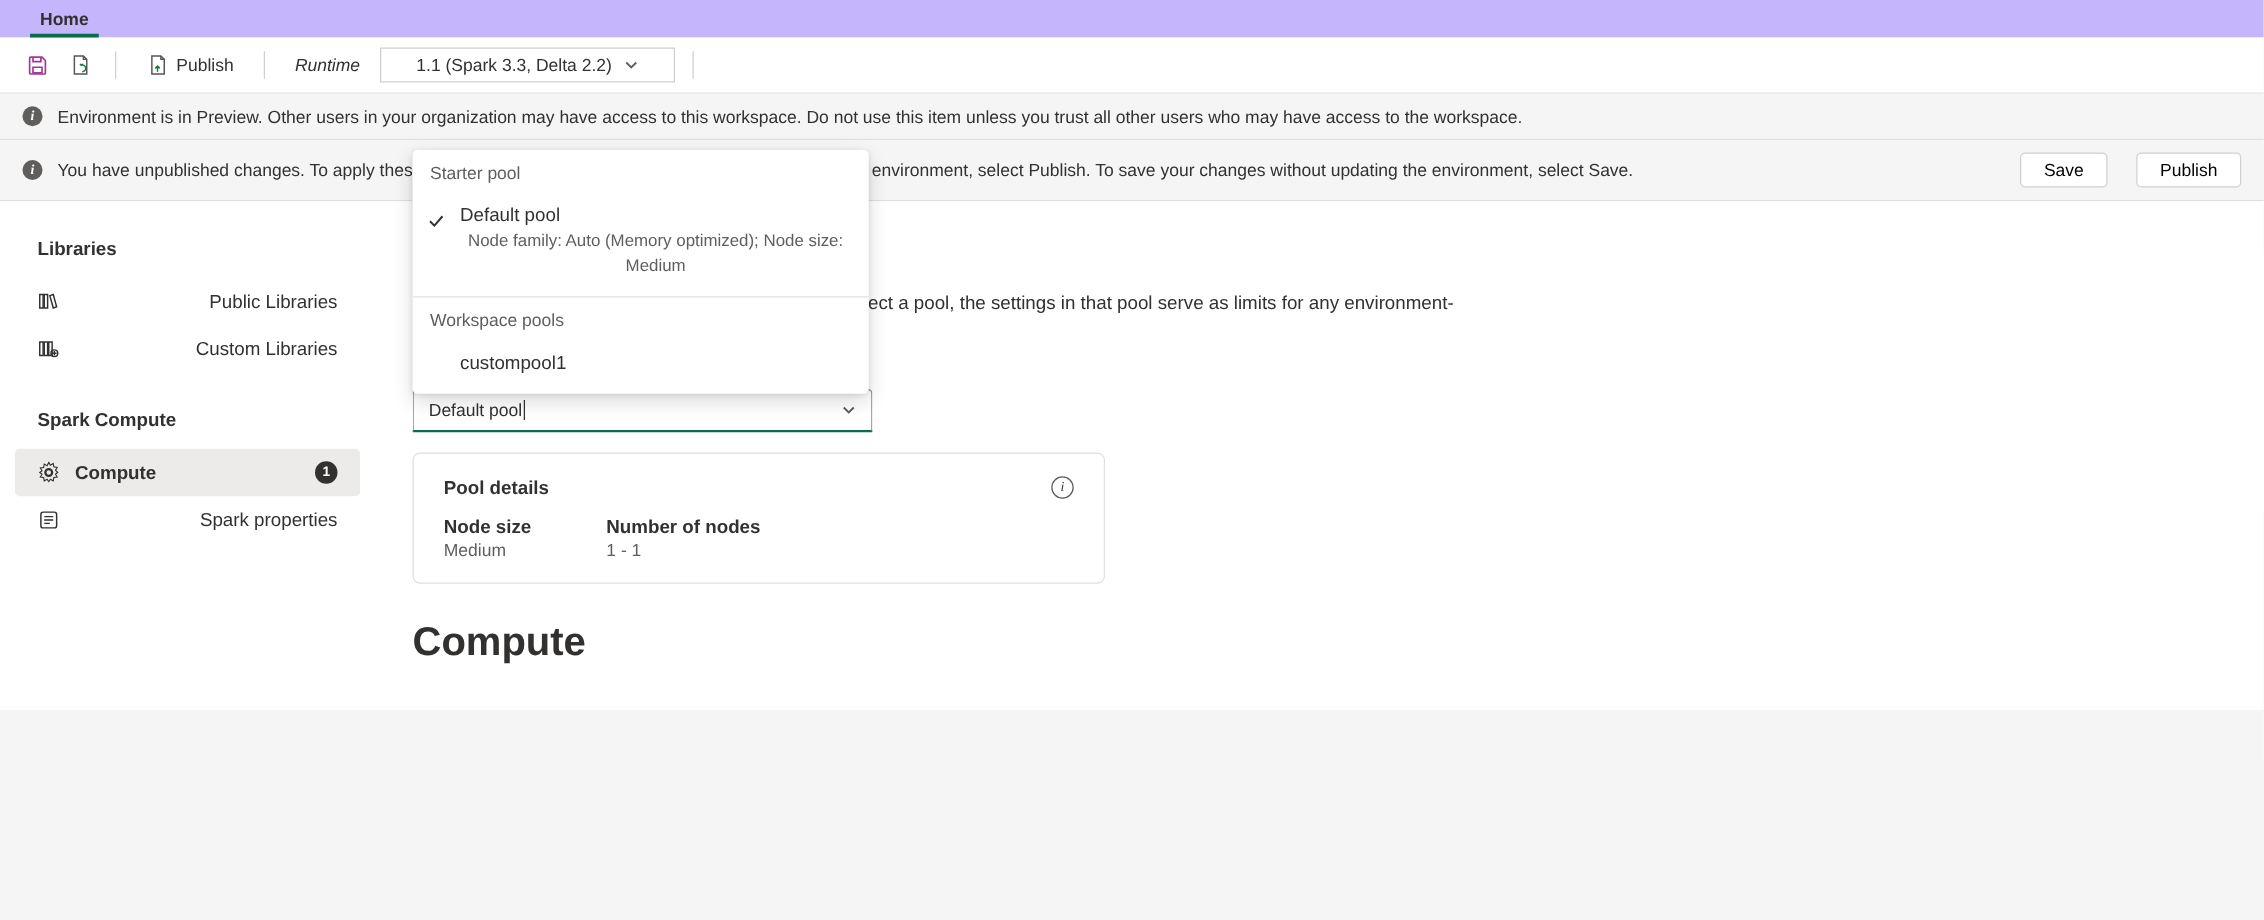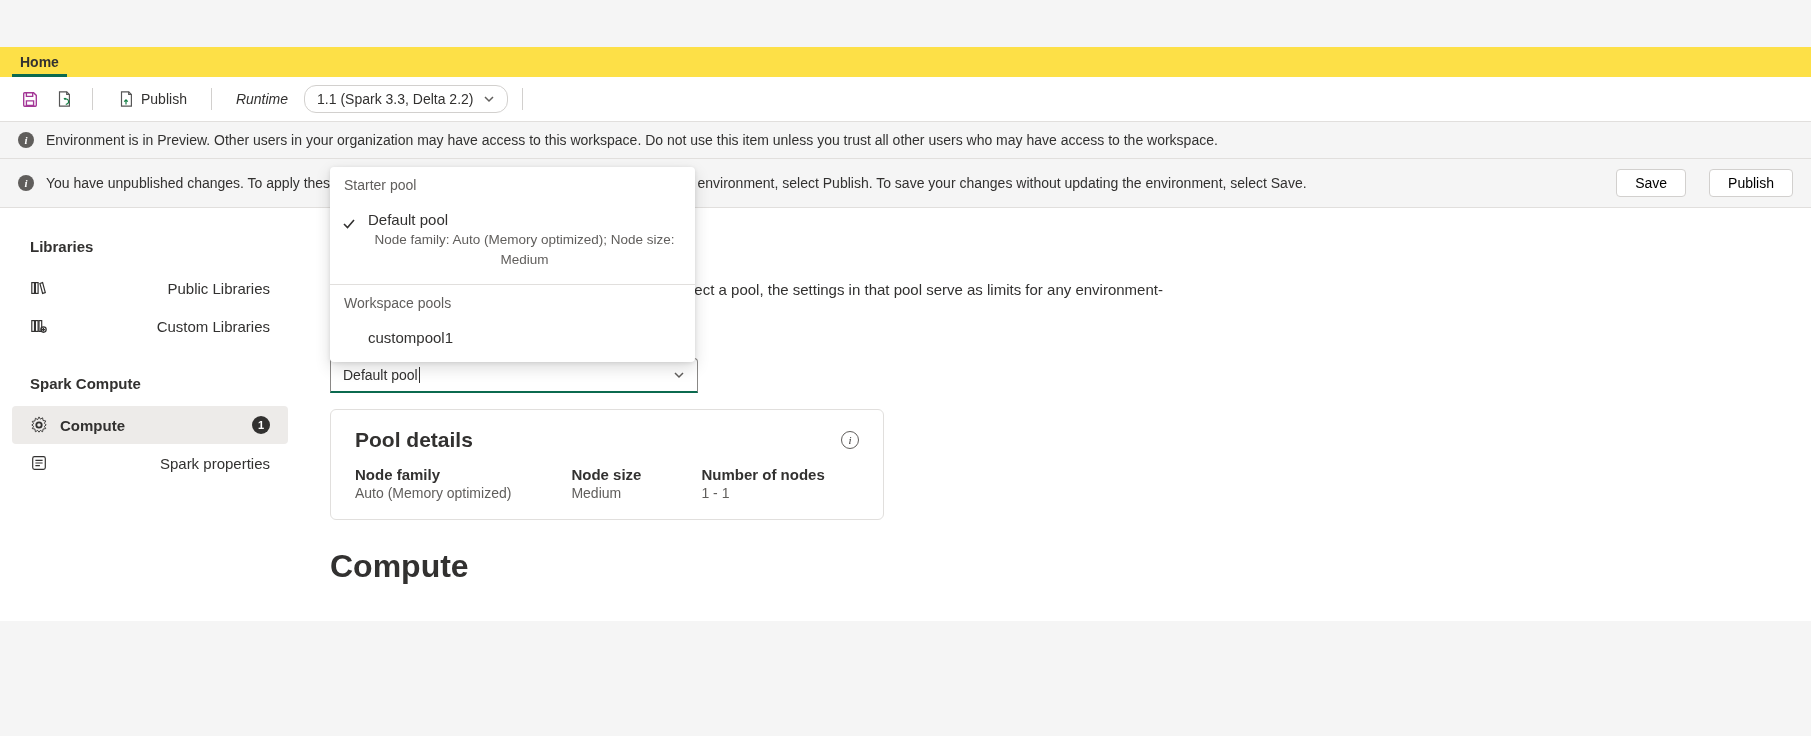--- a/index.html
+++ b/index.html
@@ -7,26 +7,25 @@
       margin: 0;
       padding: 0;
       font-family: "Segoe UI", -apple-system, BlinkMacSystemFont, sans-serif;
     }
     body {
       background: #f5f5f5;
       color: #323130;
       font-size: 14px;
     }
     .tabs-bar {
-      background: #fde047;
-      padding: 0 12px;
+      background: #c4b5fd;
+      padding: 0 24px;
       display: flex;
       align-items: flex-end;
       height: 30px;
-      margin-top: 47px;
     }
     .tab {
       padding: 6px 8px 4px;
       font-weight: 600;
       color: #323130;
       border-bottom: 3px solid #0b6a4f;
       font-size: 14px;
       cursor: pointer;
     }
     .toolbar {
@@ -60,22 +59,22 @@
       cursor: pointer;
       color: #323130;
     }
     .toolbar-label {
       padding: 4px 10px;
       color: #323130;
       font-style: italic;
     }
     .runtime-select {
       border: 1px solid #d2d0ce;
-      border-radius: 12px;
-      padding: 5px 12px;
+      border-radius: 0;
+      padding: 5px 28px;
       display: flex;
       align-items: center;
       gap: 10px;
       cursor: pointer;
       background: #fff;
     }
     .info-bar {
       background: #f5f5f5;
       padding: 10px 18px;
       display: flex;
@@ -247,21 +246,21 @@
       width: 554px;
     }
     .pool-details-header {
       display: flex;
       justify-content: space-between;
       align-items: center;
       margin-bottom: 14px;
     }
     .pool-details-title {
       font-weight: 600;
-      font-size: 21px;
+      font-size: 15px;
     }
     .info-circle {
       width: 18px;
       height: 18px;
       border: 1.5px solid #605e5c;
       border-radius: 50%;
       display: flex;
       align-items: center;
       justify-content: center;
       font-size: 11px;
@@ -416,24 +415,20 @@
       </div>
     </div>
 
     <div class="pool-details-card">
       <div class="pool-details-header">
         <div class="pool-details-title">Pool details</div>
         <div class="info-circle">i</div>
       </div>
       <div class="pool-details-grid">
         <div class="pool-detail-col">
-          <div class="label">Node family</div>
-          <div class="value">Auto (Memory optimized)</div>
-        </div>
-        <div class="pool-detail-col">
           <div class="label">Node size</div>
           <div class="value">Medium</div>
         </div>
         <div class="pool-detail-col">
           <div class="label">Number of nodes</div>
           <div class="value">1 - 1</div>
         </div>
       </div>
     </div>
 

